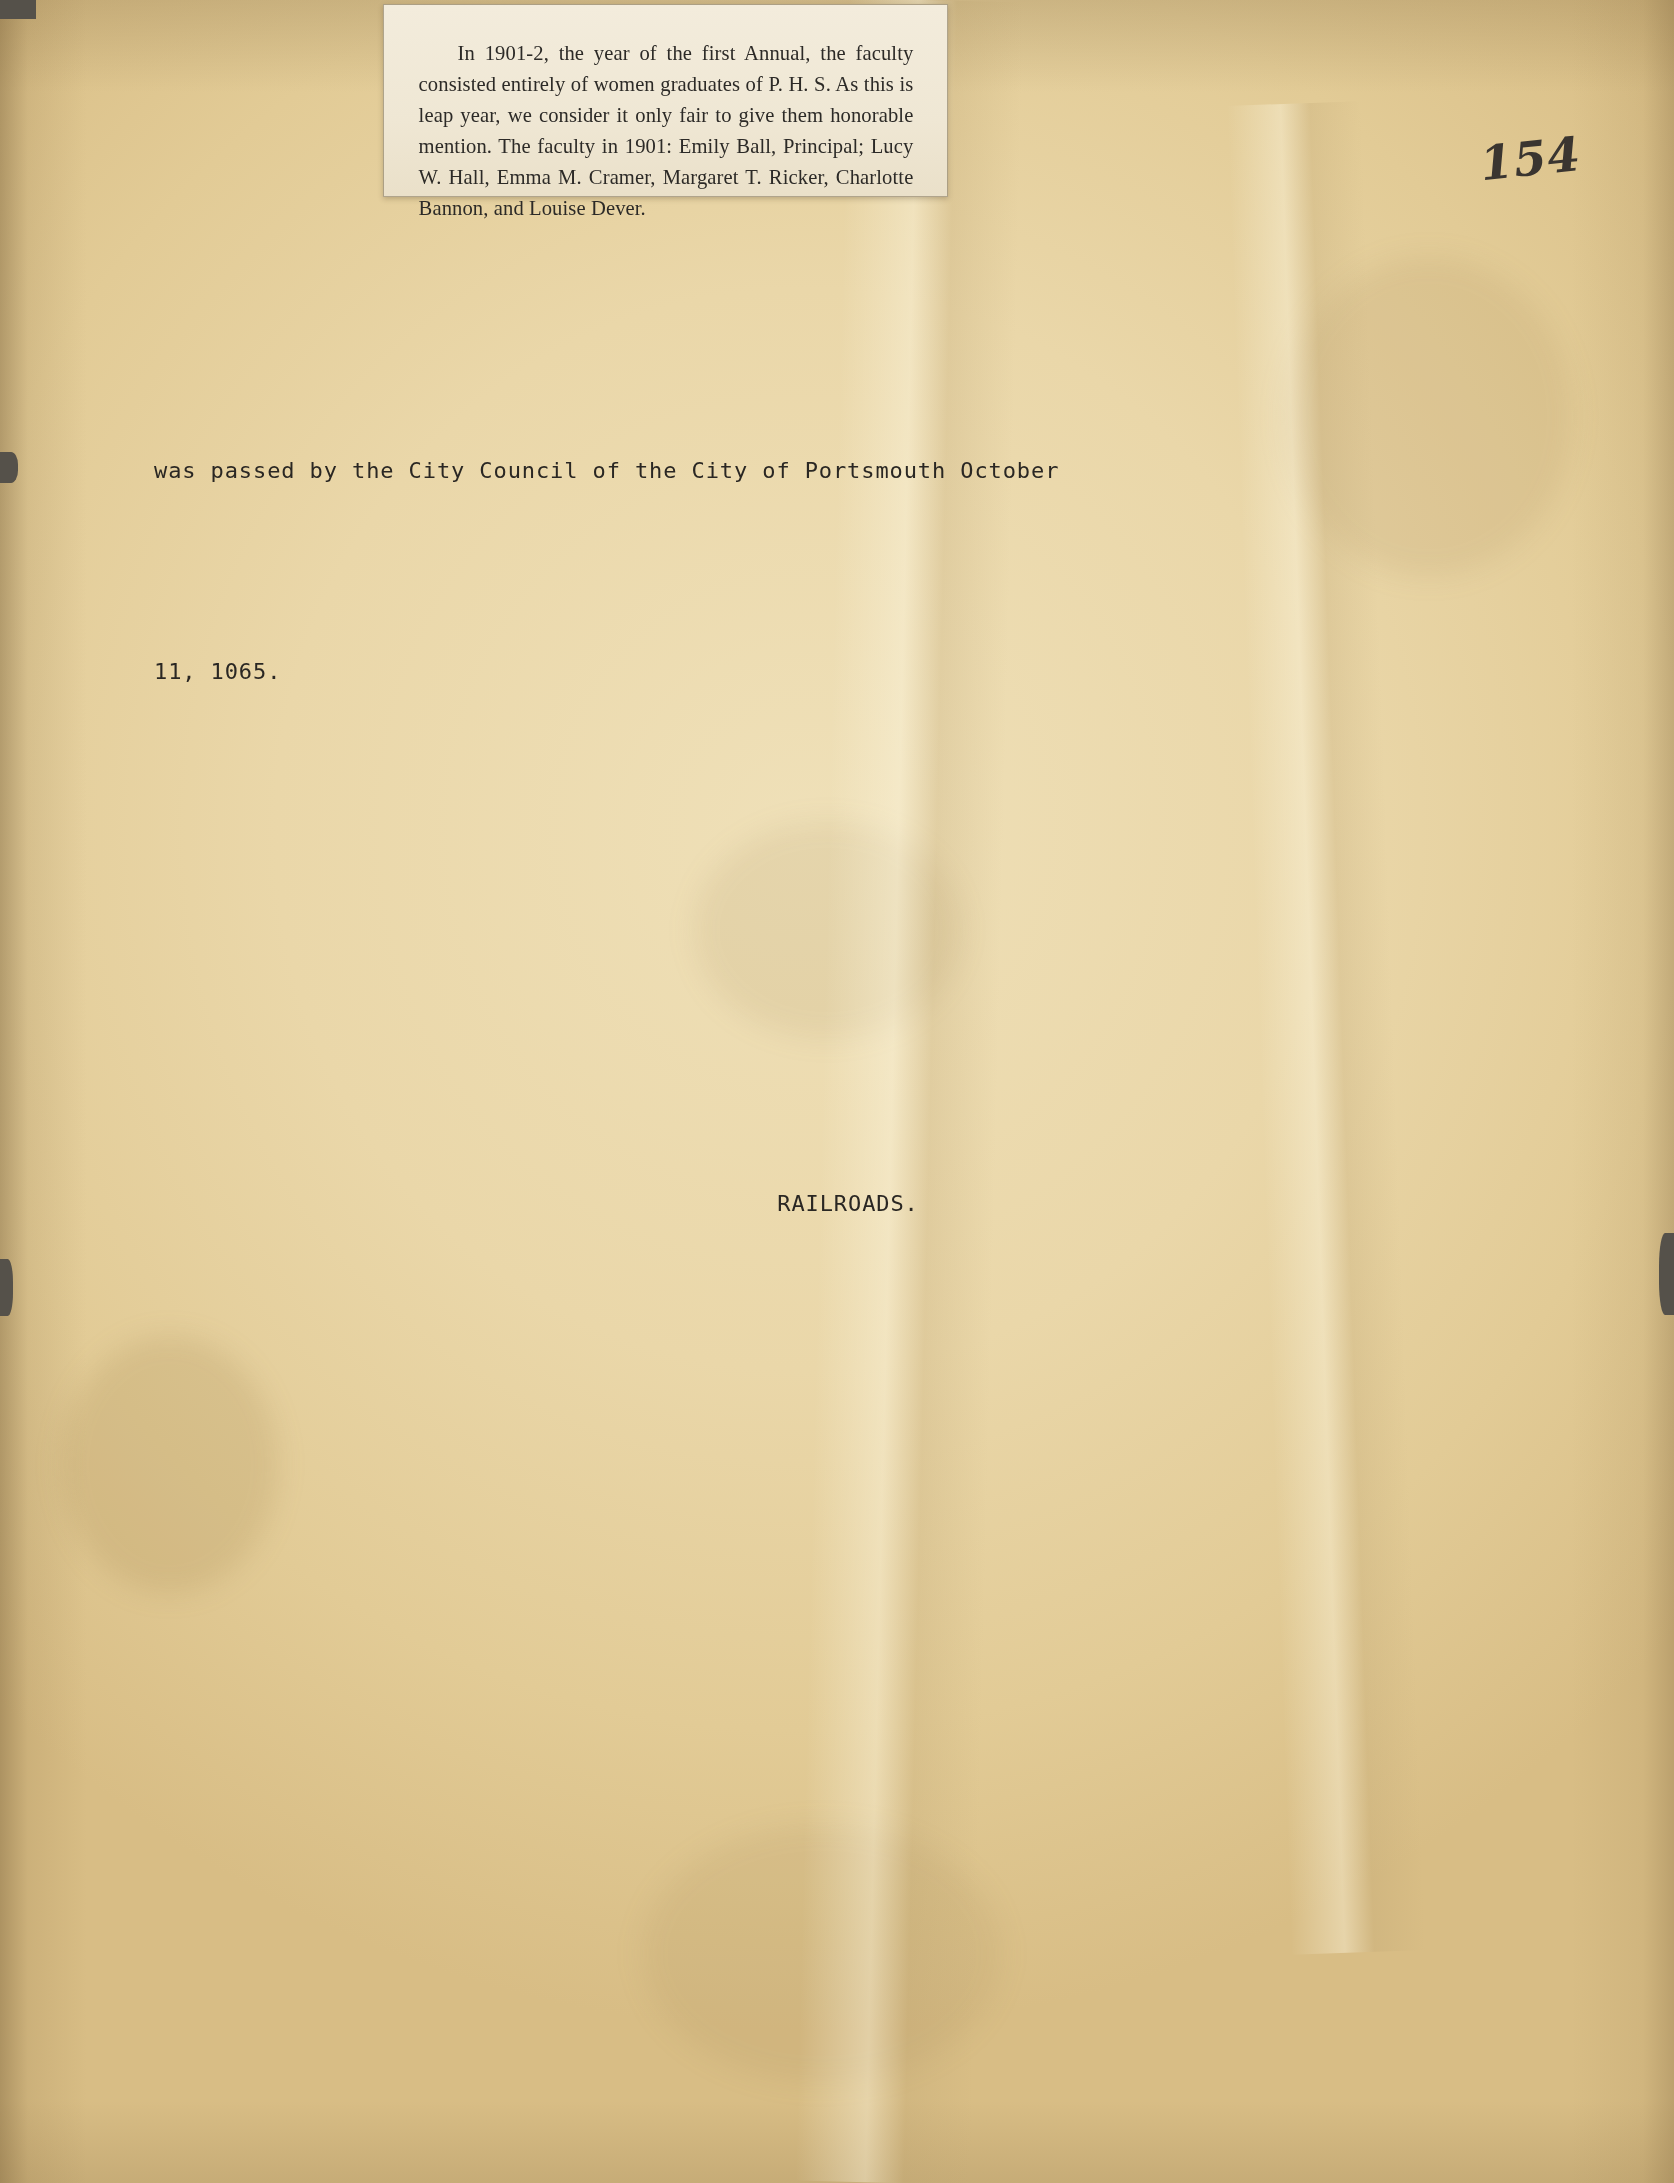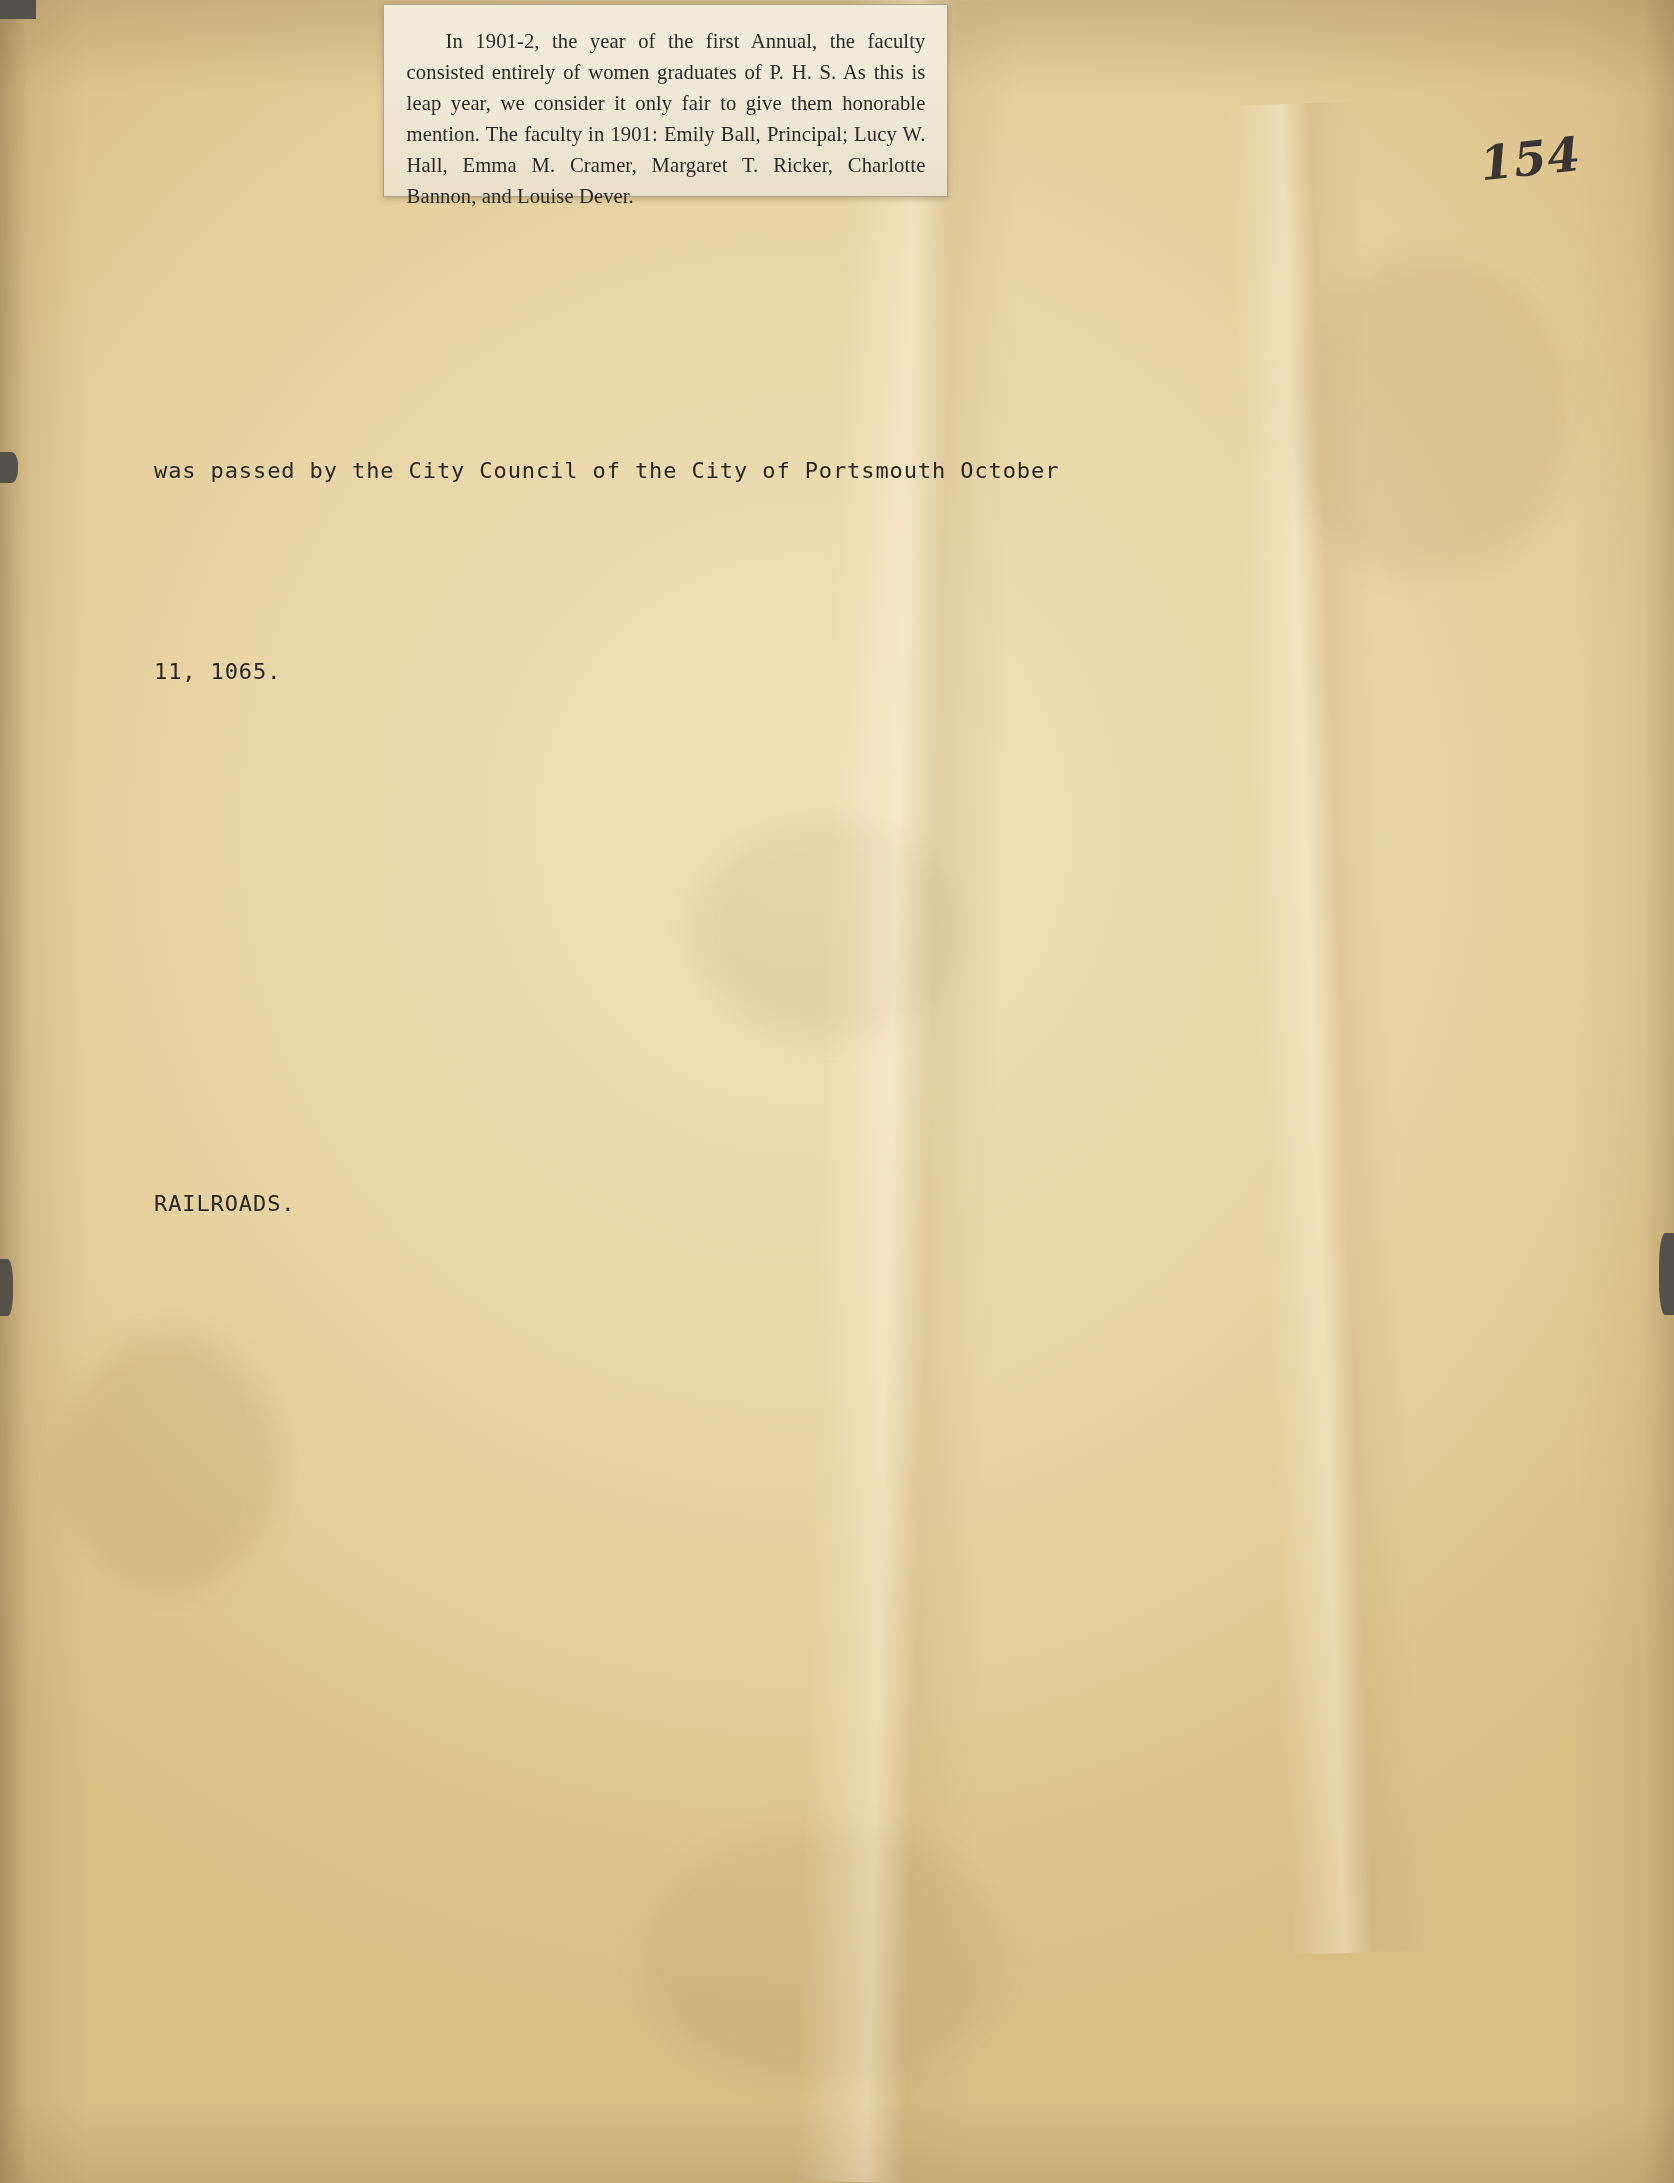--- a/index.html
+++ b/index.html
@@ -51,21 +51,21 @@
     top: 4.1px;
     width: 565px;
     height: 193px;
     background: linear-gradient(to bottom, #f3ecdc 0%, #efe7d4 60%, #eae0c9 100%);
     border: 0.5px solid rgba(120,105,75,0.55);
     box-shadow: 0 1.5px 5.1px rgba(60,45,20,0.25);
     box-sizing: border-box;
     padding: 20.6px 21.6px 5.1px 22.6px;
   }
   .clipping p {
-    margin: 0;
+    margin: 12px;
     font-family: "Liberation Serif", serif;
     font-size: 20.6px;
     line-height: 31px;
     color: #2c2a27;
     text-align: justify;
     text-indent: 39px;
     letter-spacing: 0.1px;
   }
 
   
@@ -94,21 +94,21 @@
     color: #2a2723;
     letter-spacing: 0.9px;
     white-space: pre-wrap;
   }
   .typed .ln {
     display: block;
     white-space: pre;
   }
   .blk { display: block; }
   .spacer-md { height: 63px; }
-  .center { text-align: left; }
+  .center { text-align: center; }
   .heading { display: block; white-space: pre; }
 </style>
 </head>
 <body>
 
 <div class="page">
 
   <div class="paper-shade"></div>
   <div class="blotch" style="left:62px; top:1336px; width:216px; height:257px; background:rgba(150,118,64,0.16);"></div>
   <div class="blotch" style="left:694px; top:822px; width:267px; height:216px; background:rgba(150,118,64,0.10);"></div>

